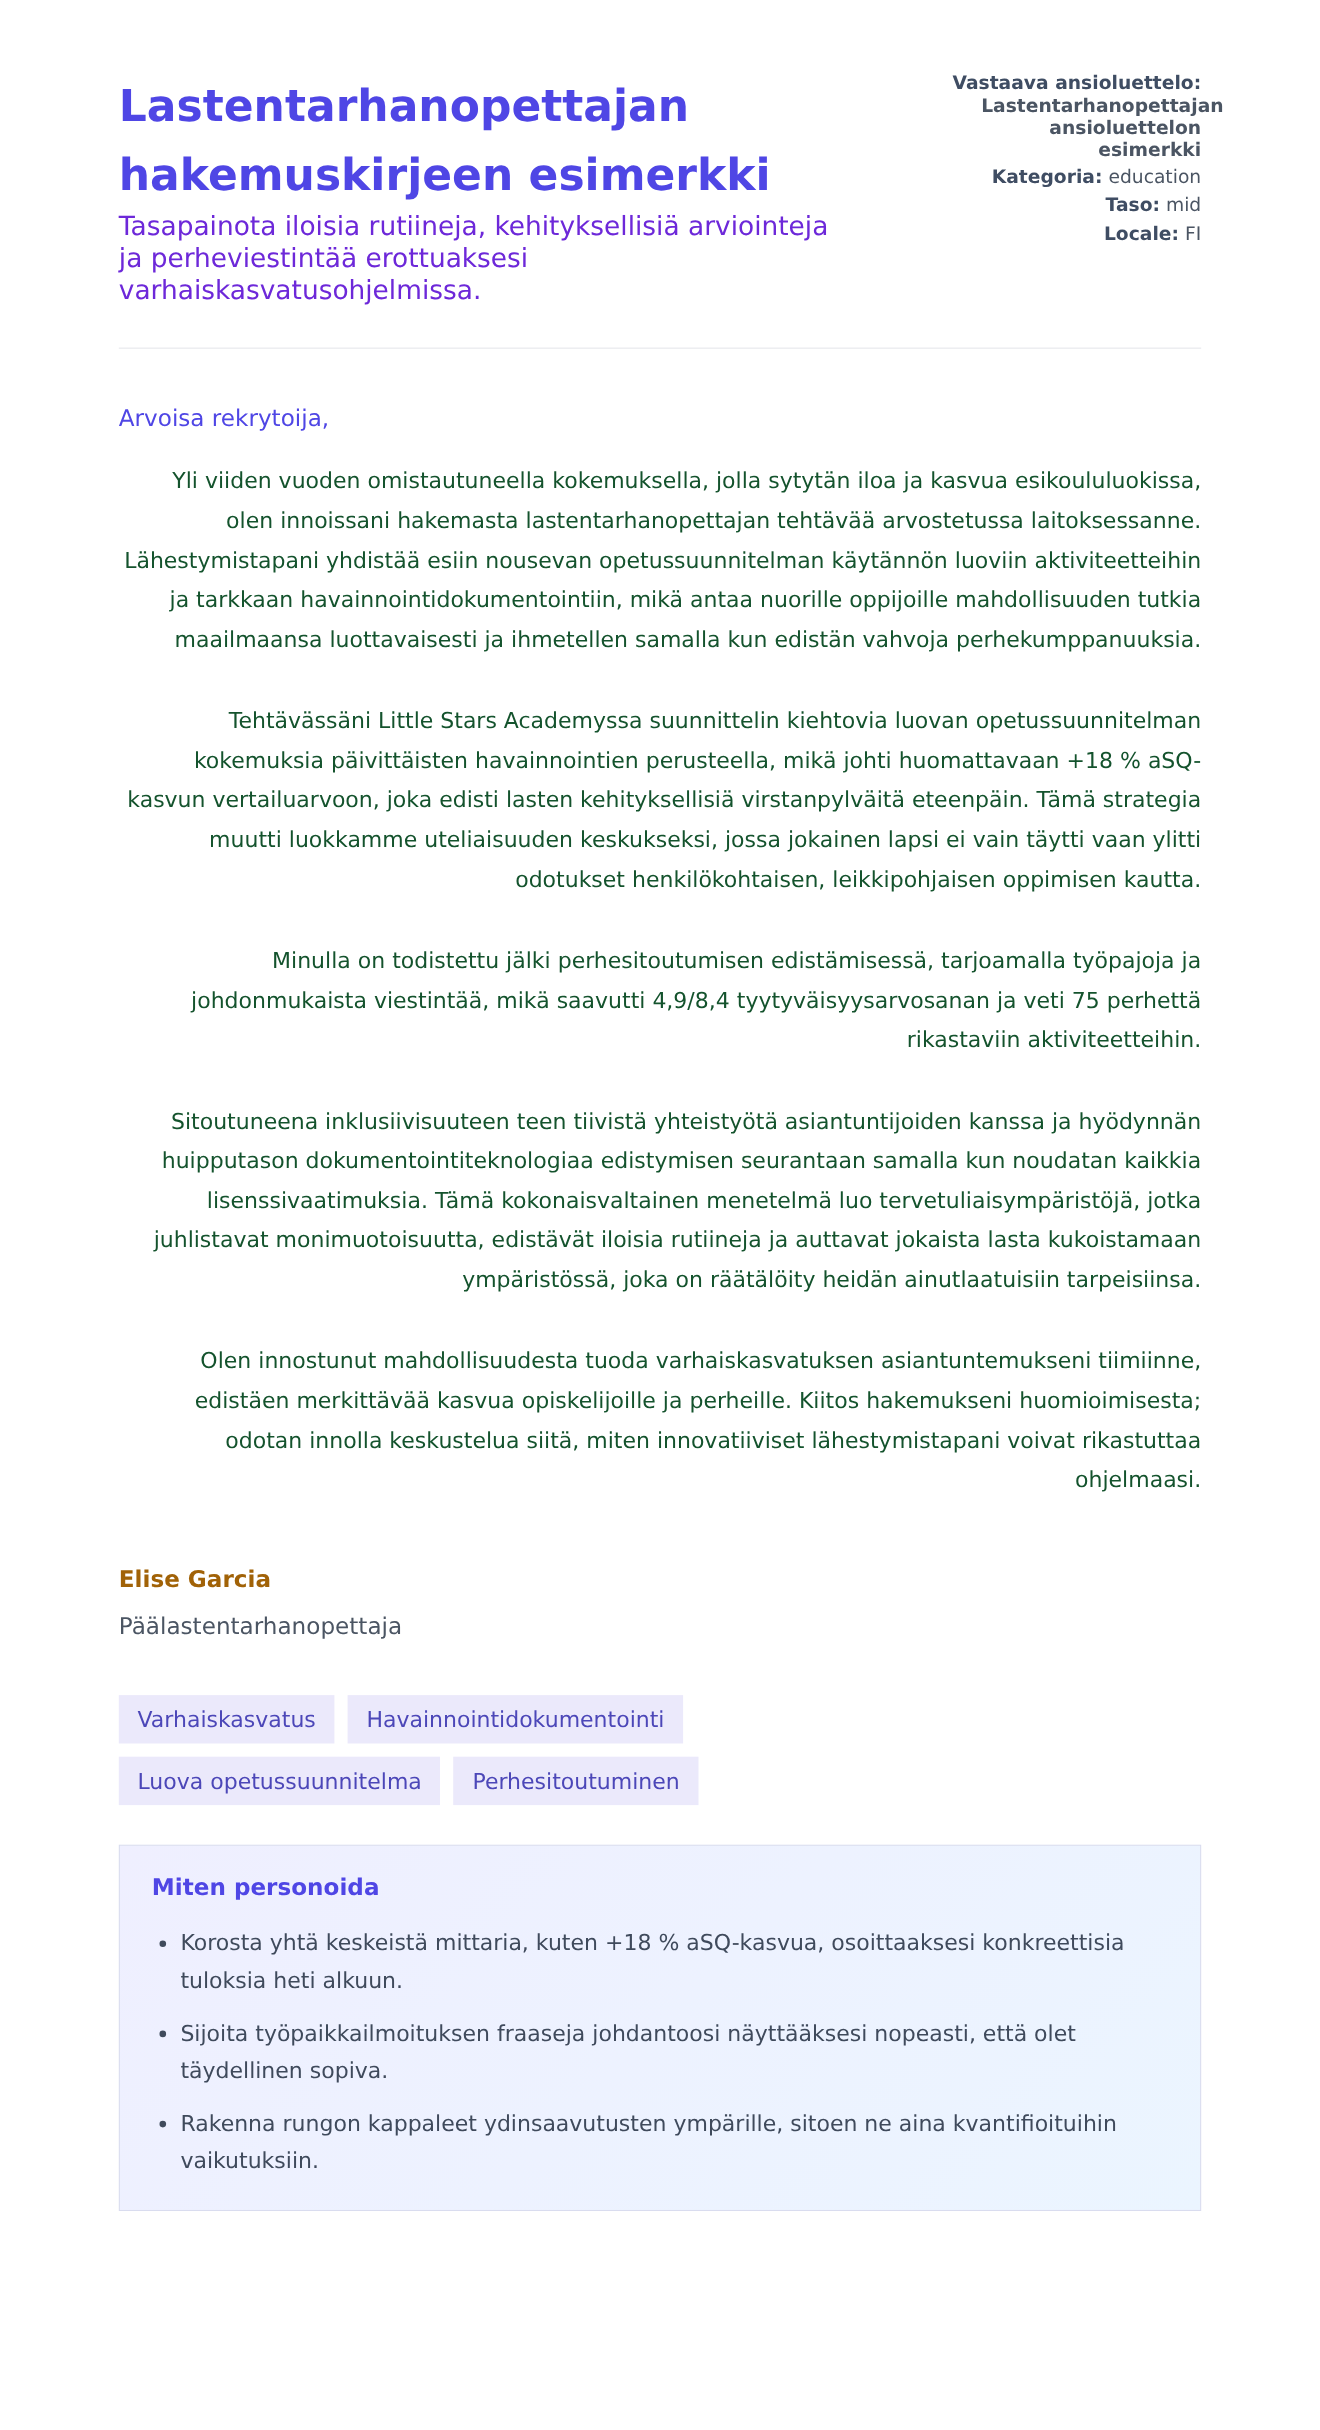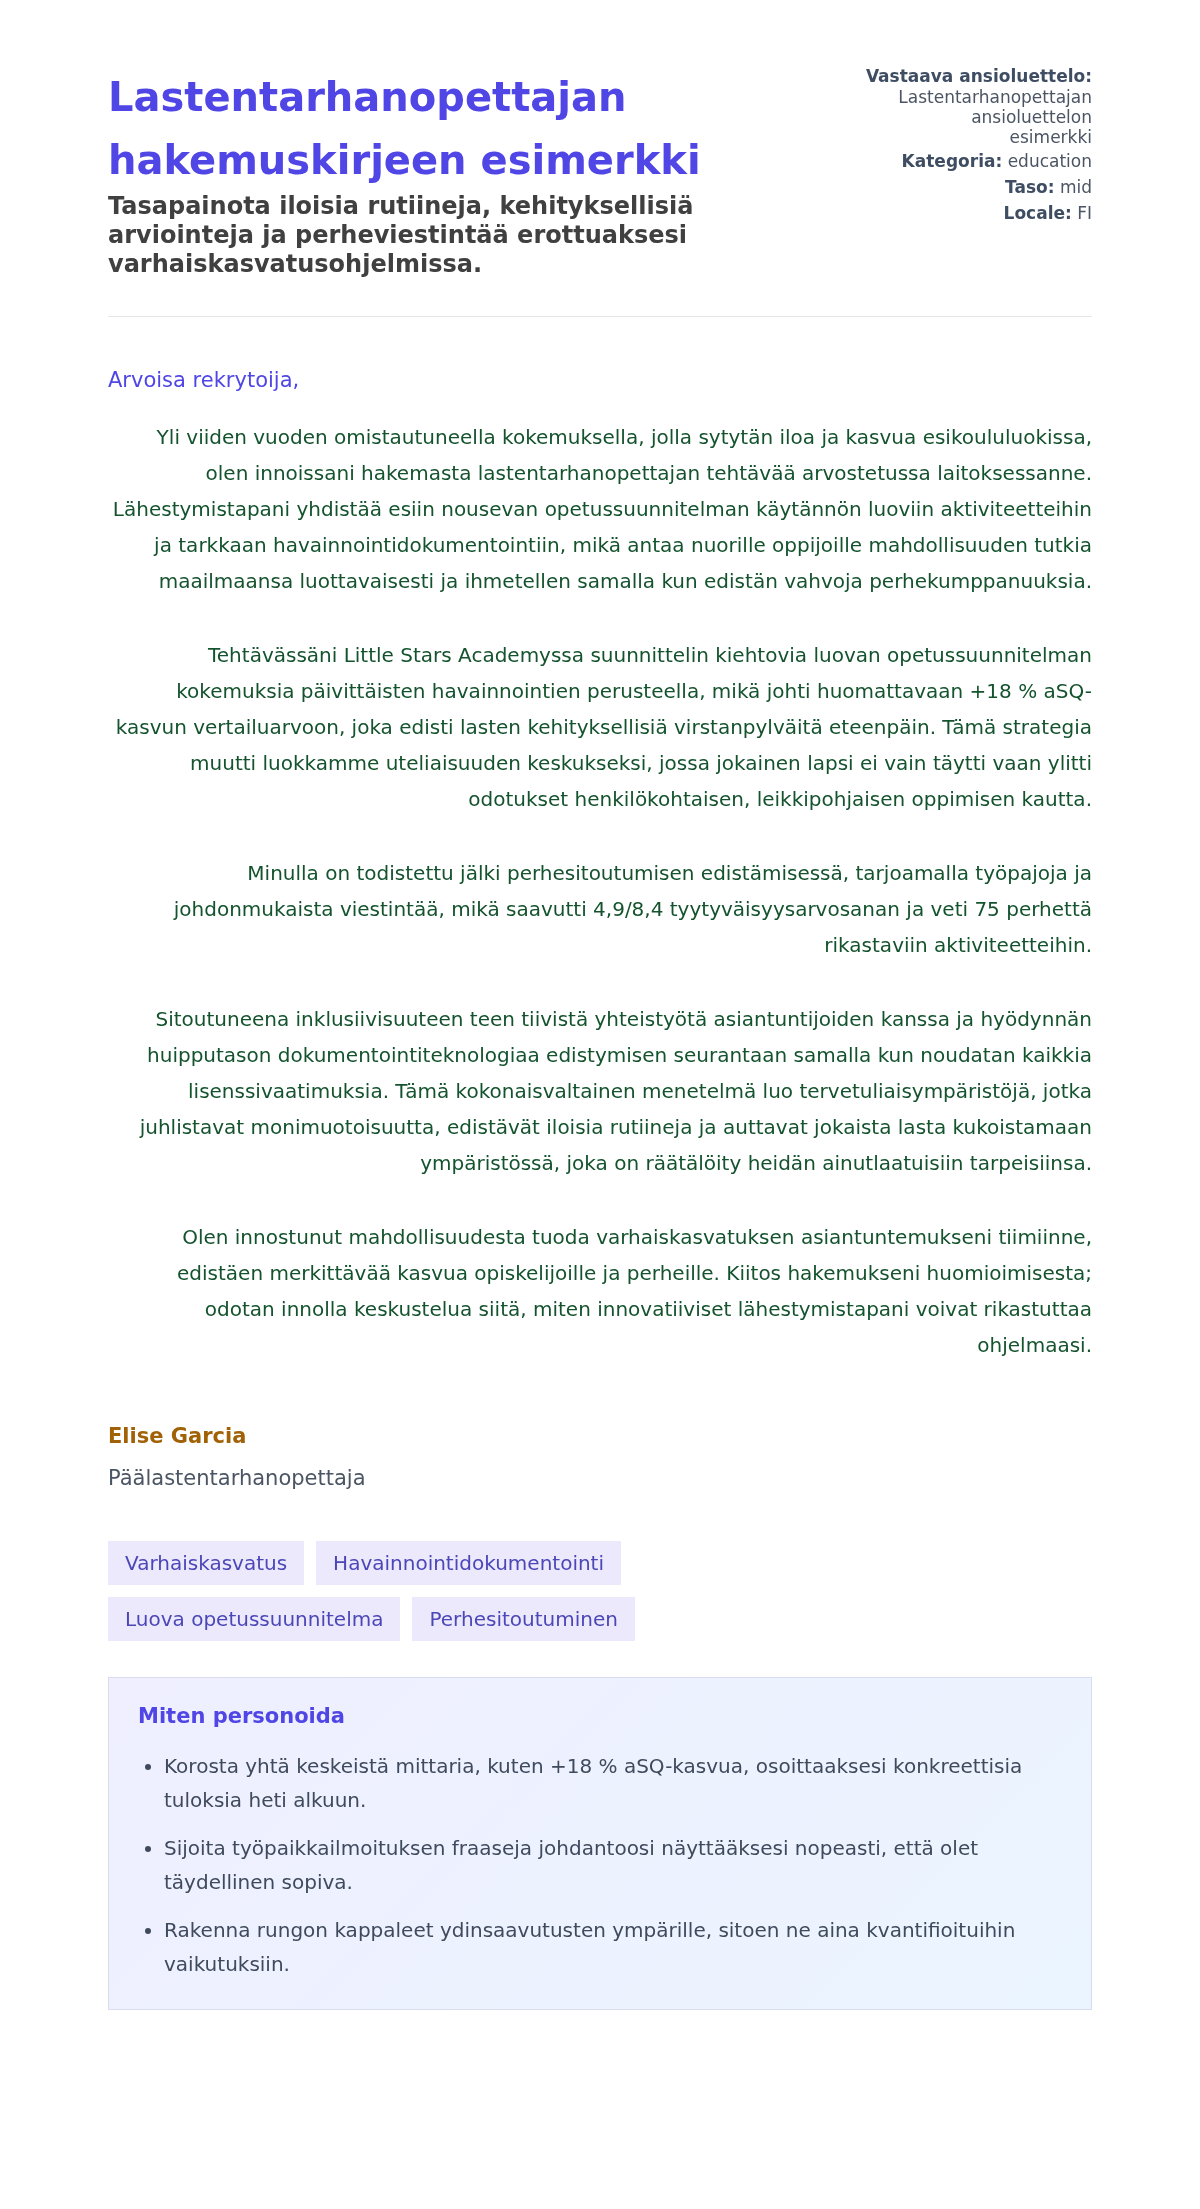--- a/index.html
+++ b/index.html
@@ -1,24 +1,24 @@
 <!DOCTYPE html>
 <html><head>
 <meta charset="utf-8">
 <style>
   html, body { margin: 0; padding: 0; background: #ffffff; }
   body { width: 1200px; min-height: 2209px; font-family: "DejaVu Sans", sans-serif; color: #111827; }
   .page { position: relative; width: 984px; margin: 0 auto; padding-top: 66px; padding-bottom: 60px; }
   .header { display: flex; justify-content: space-between; align-items: flex-start; }
   .header-left { width: 650px; }
   .title { font-size: 40px; line-height: 63px; font-weight: bold; color: #4f46e5; margin: 0; }
-  .subtitle { font-size: 24px; line-height: 29px; font-weight: bold; color: #404040; margin: 0; }
+  .subtitle { font-size: 24px; line-height: 29px; font-weight: normal; color: #6d28d9; margin: 0; }
   .meta { text-align: right; font-size: 17px; line-height: 21px; color: #4b5563; padding-top: 0; }
   .meta .row { margin-bottom: 5px; }
-  .meta .row.multi { margin-bottom: 4px; line-height: 20px; }
+  .meta .row.multi { margin-bottom: 4px; line-height: 20px; font-weight: bold; }
   .meta .k { font-weight: bold; color: #3f4d63; }
   .divider { height: 1px; background: #e5e7eb; margin-top: 37px; margin-bottom: 50px; }
   .salutation { font-size: 21px; font-weight: normal; color: #4f46e5; margin: 0 0 26px 0; line-height: 26px; }
   .para { font-size: 20px; line-height: 36px; color: #14532d; margin: 0 0 38px 0; text-align: right; }
   .sign-name { font-size: 21px; font-weight: bold; color: #a16207; margin-top: 60px; line-height: 26px; }
   .sign-title { font-size: 21px; color: #4b5563; margin-top: 16px; line-height: 26px; }
   .tags { margin-top: 50px; display: flex; flex-wrap: wrap; gap: 12px; width: 760px; }
   .tag { background: #ebe9fb; color: #4c47b8; font-size: 20px; padding: 0 17px; height: 44px; line-height: 44px; }
   .tips { margin-top: 36px; border: 1px solid #d9dcef; background: linear-gradient(135deg, #efefff 0%, #ebf5ff 100%); padding: 25px 30px 28px 29px; }
   .tips-title { font-size: 21px; font-weight: bold; color: #4f46e5; margin: 0 0 20px 0; line-height: 26px; }

